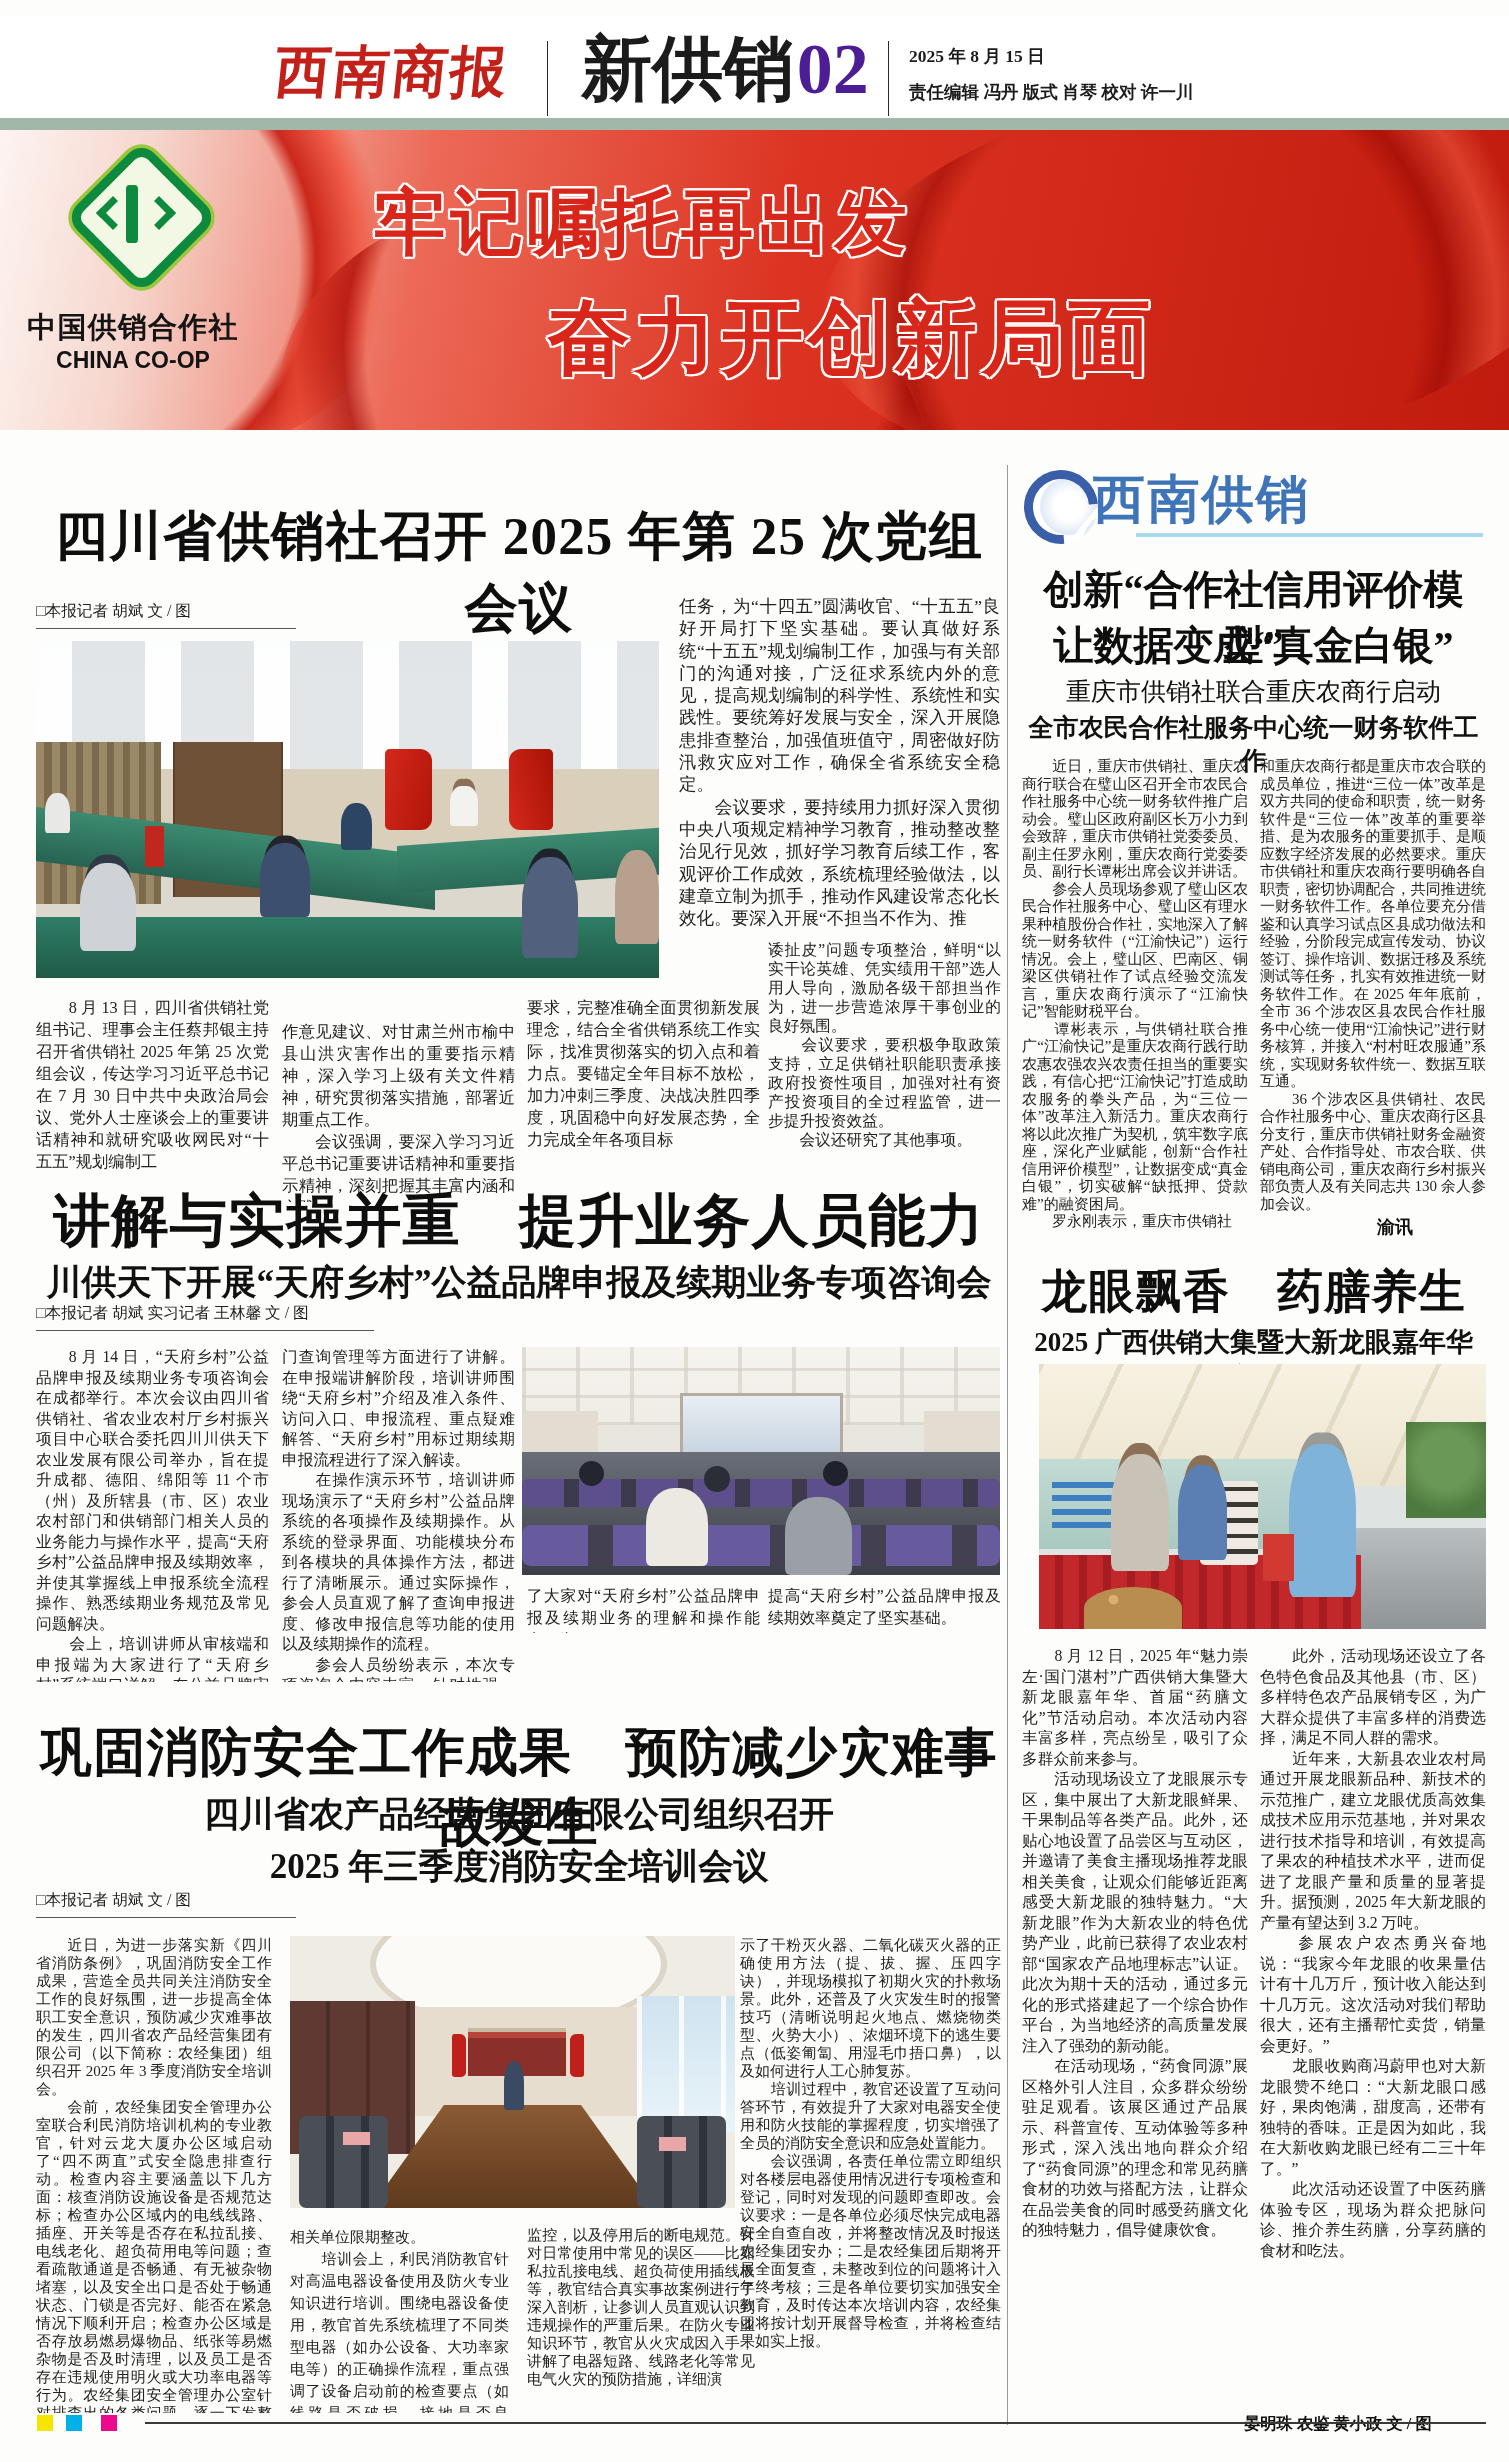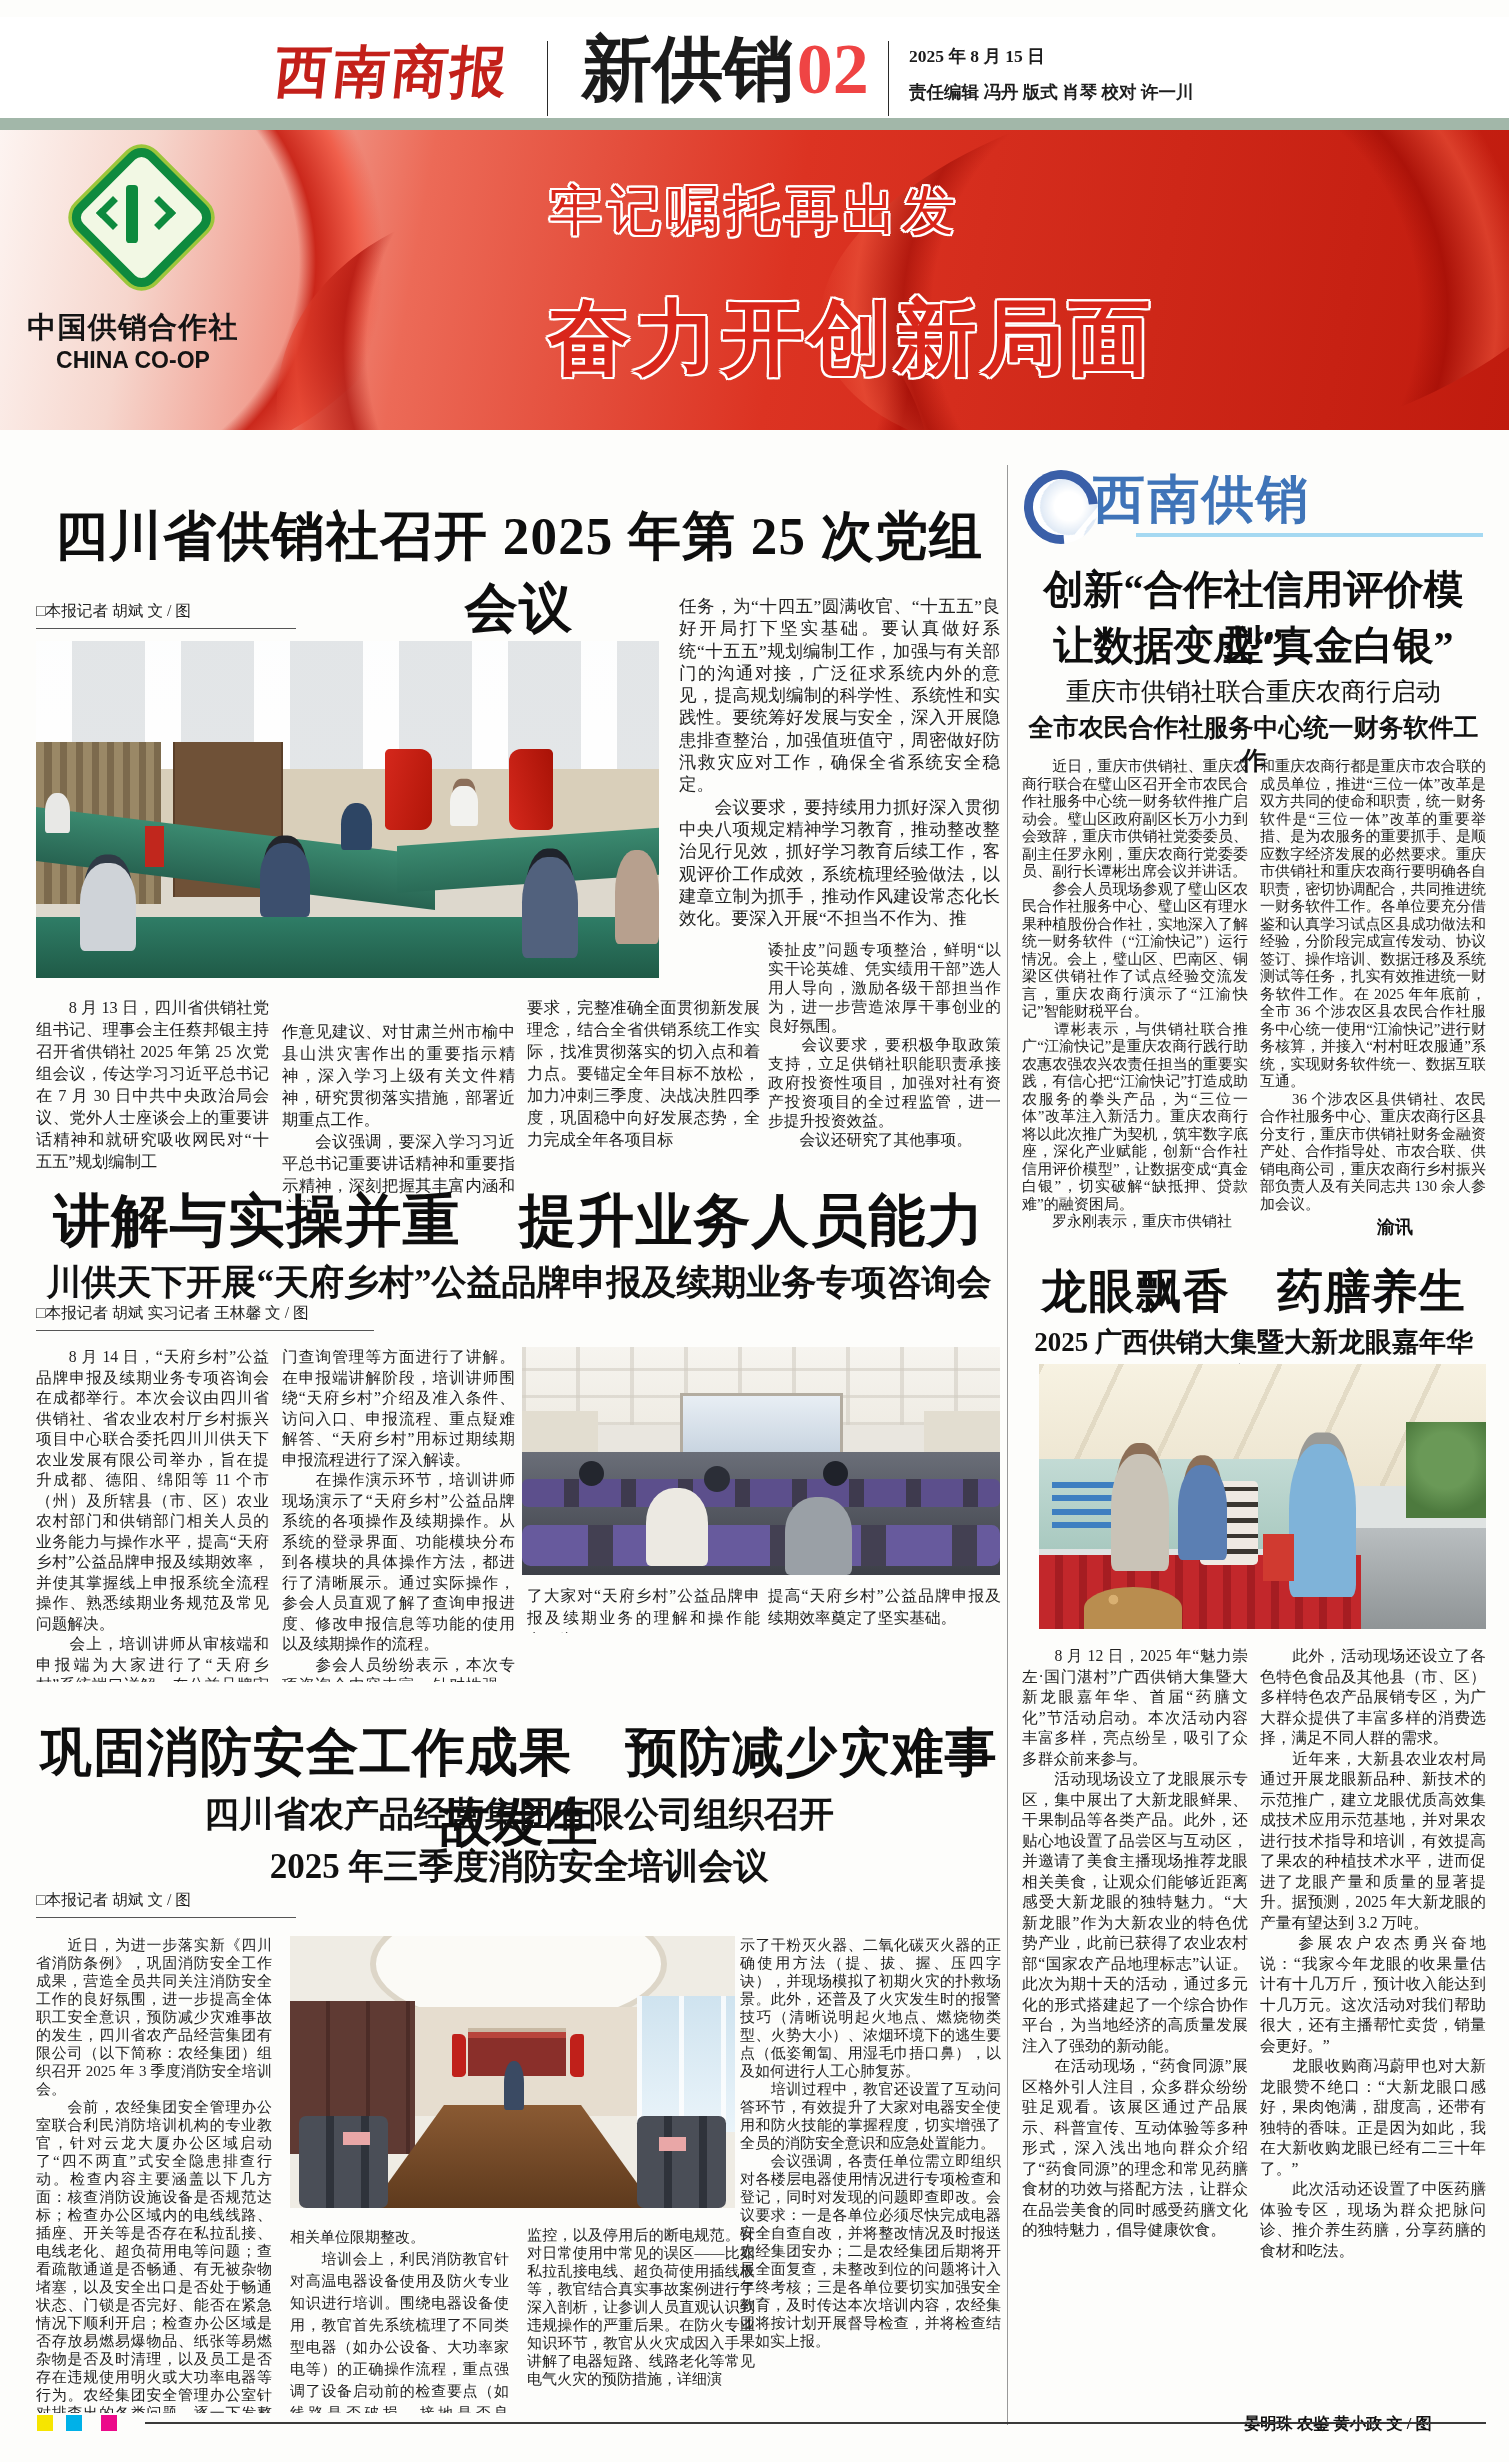--- a/index.html
+++ b/index.html
@@ -15,21 +15,21 @@
   .shape{position:absolute;}
 </style>
 </head>
 <body>
 
 <div class="abs" style="left:0;top:17px;width:1510px;height:103px;background:#fff;">
   <div class="abs" style="left:275px;top:18px;width:266px;font-size:56px;font-weight:900;color:#c3201a;transform:skewX(-6deg);letter-spacing:2.4px;">西南商报</div>
   <div class="vline" style="left:547px;top:24px;height:75px;"></div>
   <div class="abs" style="left:574px;top:4.8px;width:302px;text-align:center;">
     <span style="font-size:71px;font-weight:900;color:#1b1b1b;">新供销</span>
-    <span style="font-size:72px;font-weight:700;color:#ef4444;margin-left:0;">02</span>
+    <span style="font-size:72px;font-weight:700;color:#4c1d95;margin-left:0;">02</span>
   </div>
   <div class="vline" style="left:888px;top:24px;height:75px;"></div>
   <div class="abs" style="left:909px;top:27px;font-size:17.5px;font-weight:700;">2025 年 8 月 15 日</div>
   <div class="abs" style="left:909px;top:63px;font-size:17.5px;font-weight:700;">责任编辑 冯丹  版式 肖琴  校对 许一川</div>
 </div>
 <div class="abs" style="left:0;top:118px;width:1510px;height:12px;background:#a2b7a9;"></div>
 
 <div class="abs" style="left:0;top:130px;width:1510px;height:300px;overflow:hidden;
             background:linear-gradient(100deg,#fdf4f1 0%,#f6d6cd 10%,#ec6a57 28%,#dc3322 52%,#c01b0e 100%);">
   <div class="shape" style="left:-109px;top:-85px;width:544px;height:423px;border-radius:50%;
@@ -42,21 +42,21 @@
   <div class="shape" style="left:66px;top:18px;width:133px;height:133px;">
     <div class="shape" style="left:21px;top:15px;width:91px;height:91px;transform:rotate(45deg);
                 background:#f2f8e4;border:9.7px solid #0e8a3e;border-radius:18px;box-shadow:0 0 0 3.6px #9cc63b;"></div>
     <div class="shape" style="left:60px;top:37px;width:12px;height:58px;background:#0e8a3e;border-radius:3.6px;"></div>
     <div class="shape" style="left:35px;top:53px;width:17px;height:17px;border-left:7.2px solid #0e8a3e;border-bottom:7.2px solid #0e8a3e;transform:rotate(45deg);"></div>
     <div class="shape" style="left:81px;top:53px;width:17px;height:17px;border-right:7.2px solid #0e8a3e;border-top:7.2px solid #0e8a3e;transform:rotate(45deg);"></div>
   </div>
   <div class="abs" style="left:3px;top:178px;width:260px;text-align:center;font-size:29px;font-weight:900;color:#141414;letter-spacing:1.2px;">中国供销合作社</div>
   <div class="abs" style="left:3px;top:217px;width:260px;text-align:center;font-size:23px;font-weight:900;color:#141414;font-family:'Liberation Sans',sans-serif;">CHINA CO-OP</div>
 
-  <div class="abs" style="left:374px;top:45px;width:761px;text-align:center;font-size:54px;font-weight:400;color:#d9261a;letter-spacing:4.8px;
+  <div class="abs" style="left:374px;top:45px;width:761px;font-size:72px;font-weight:700;color:#d9261a;letter-spacing:4.8px;
               text-shadow:2.4px 0 0 #fff,-2.4px 0 0 #fff,0 2.4px 0 #fff,0 -2.4px 0 #fff,1.8px 1.8px 0 #fff,-1.8px -1.8px 0 #fff,1.8px -1.8px 0 #fff,-1.8px 1.8px 0 #fff;">牢记嘱托再出发</div>
   <div class="abs" style="left:471px;top:154px;width:761px;text-align:center;font-size:82px;font-weight:900;color:#d9261a;letter-spacing:4.8px;
               text-shadow:2.4px 0 0 #fff,-2.4px 0 0 #fff,0 2.4px 0 #fff,0 -2.4px 0 #fff,1.8px 1.8px 0 #fff,-1.8px -1.8px 0 #fff,1.8px -1.8px 0 #fff,-1.8px 1.8px 0 #fff;">奋力开创新局面</div>
 </div>
 
 <div class="hl" style="left:36px;top:501px;width:966px;font-size:53px;">四川省供销社召开 2025 年第 25 次党组会议</div>
 <div class="byline" style="left:36px;top:601px;width:260px;">□本报记者 胡斌 文 / 图</div>
 
 <div class="abs" style="left:36px;top:641px;width:623px;height:337px;overflow:hidden;background:#ddd8cd;">
   <div class="shape" style="left:0;top:0;width:100%;height:40%;background:

